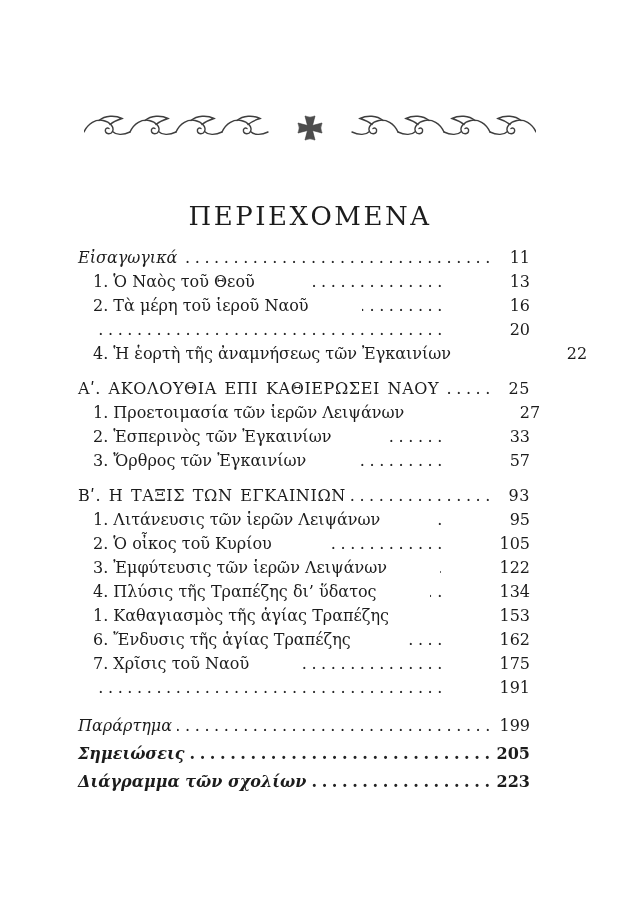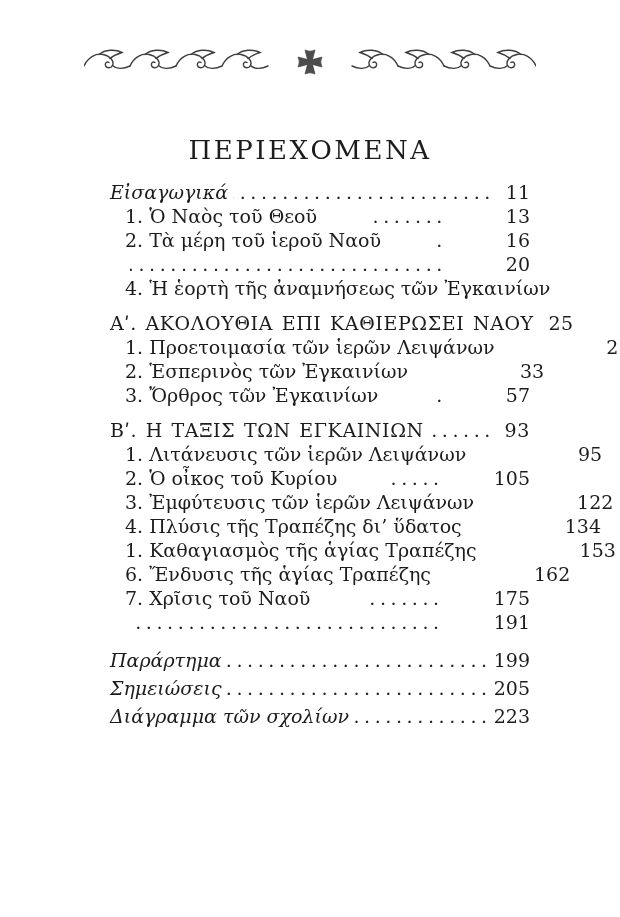--- a/index.html
+++ b/index.html
@@ -5,54 +5,54 @@
   html, body { margin: 0; padding: 0; }
   body {
     width: 620px; height: 917px;
     background: #ffffff;
     color: #1c1c1c;
     font-family: "DejaVu Serif", "Liberation Serif", serif;
     overflow: hidden;
   }
   .page { width: 620px; height: 917px; position: relative; }
 
-  .header { padding-top: 47px; text-align: center; }
+  .header { padding-top: 113px; text-align: center; }
   .ornament { display: block; margin: 0 auto; width: 452px; height: 30px; }
 
   .title {
     margin: 56px 0 0 0;
     font-size: 26px;
     font-weight: normal;
     letter-spacing: 2.5px;
     line-height: 34px;
     text-align: center;
   }
 
-  .toc { margin: 13px 90px 0 110px; font-size: 19px; }
+  .toc { margin: 13px 90px 0 78px; font-size: 16px; }
 
   .row { display: flex; align-items: baseline; line-height: 24px; }
   .row .label { flex: 0 0 auto; white-space: nowrap; }
   .leader {
     flex: 1 1 auto; min-width: 0;
     overflow: hidden; white-space: nowrap;
     direction: rtl;
     margin: 0 2px 0 5px;
     color: #222;
   }
   .leader::after {
     content: "..............................................................................";
     letter-spacing: 4.6px;
   }
   .num { flex: 0 0 auto; min-width: 33px; text-align: right; }
 
   .intro .label, .tail .label { font-style: italic; }
   .item { margin-left: 15px; gap: 48px; }
   .section { margin-top: 11px; letter-spacing: 0.6px; word-spacing: 2px; }
   .item + .tail { margin-top: 14px; justify-content: center; }
-  .tail + .tail { margin-top: 4px; }
+  .tail + .tail { margin-top: 4px; font-weight: bold; }
 
   .orn-stroke { fill: none; stroke: #3e3e3e; stroke-width: 1.4; stroke-linecap: round; }
   .orn-cross { fill: #4d4d4d; stroke: #333; stroke-width: 0.6; }
 </style>
 </head>
 <body>
 
 <div class="page">
 
   <div class="header">

